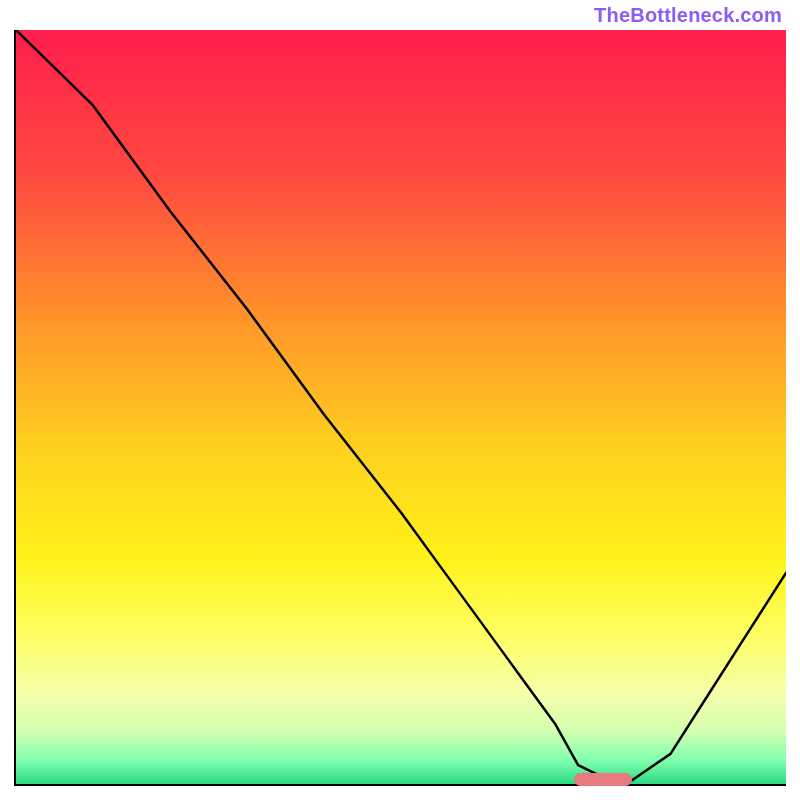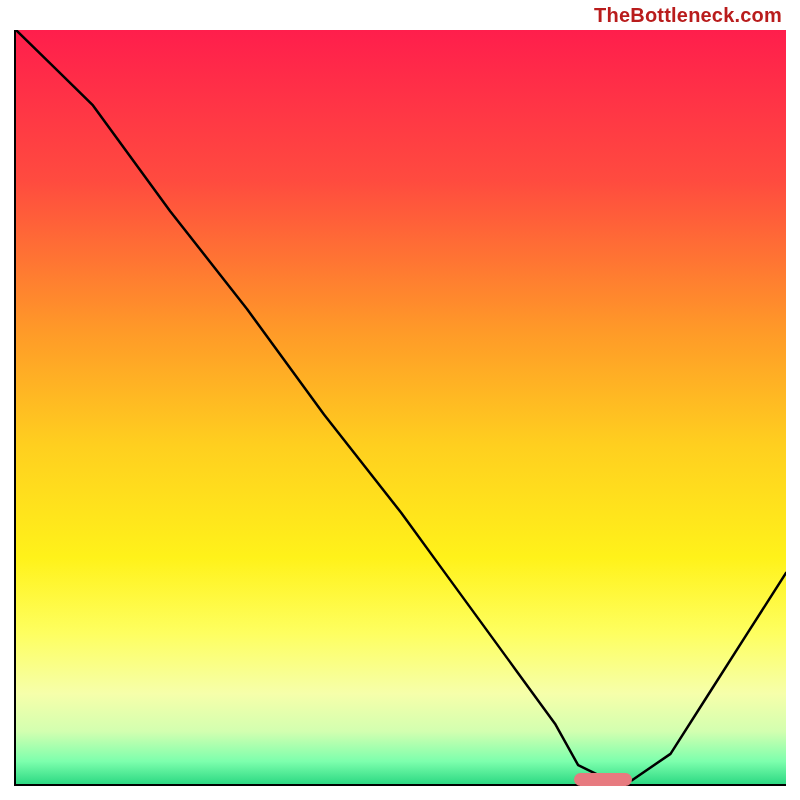--- a/index.html
+++ b/index.html
@@ -10,21 +10,21 @@
     font-family: Arial, sans-serif;
     position: relative;
     overflow: hidden;
   }
   .watermark {
     position: absolute;
     top: 4px;
     right: 18px;
     font-size: 20px;
     font-weight: bold;
-    color: #b91c1c;
+    color: #8b5cf6;
     letter-spacing: 0.2px;
     z-index: 10;
   }
   .plot-area {
     position: absolute;
     left: 14px;
     top: 30px;
     width: 772px;
     height: 756px;
     border-left: 2px solid #000;

